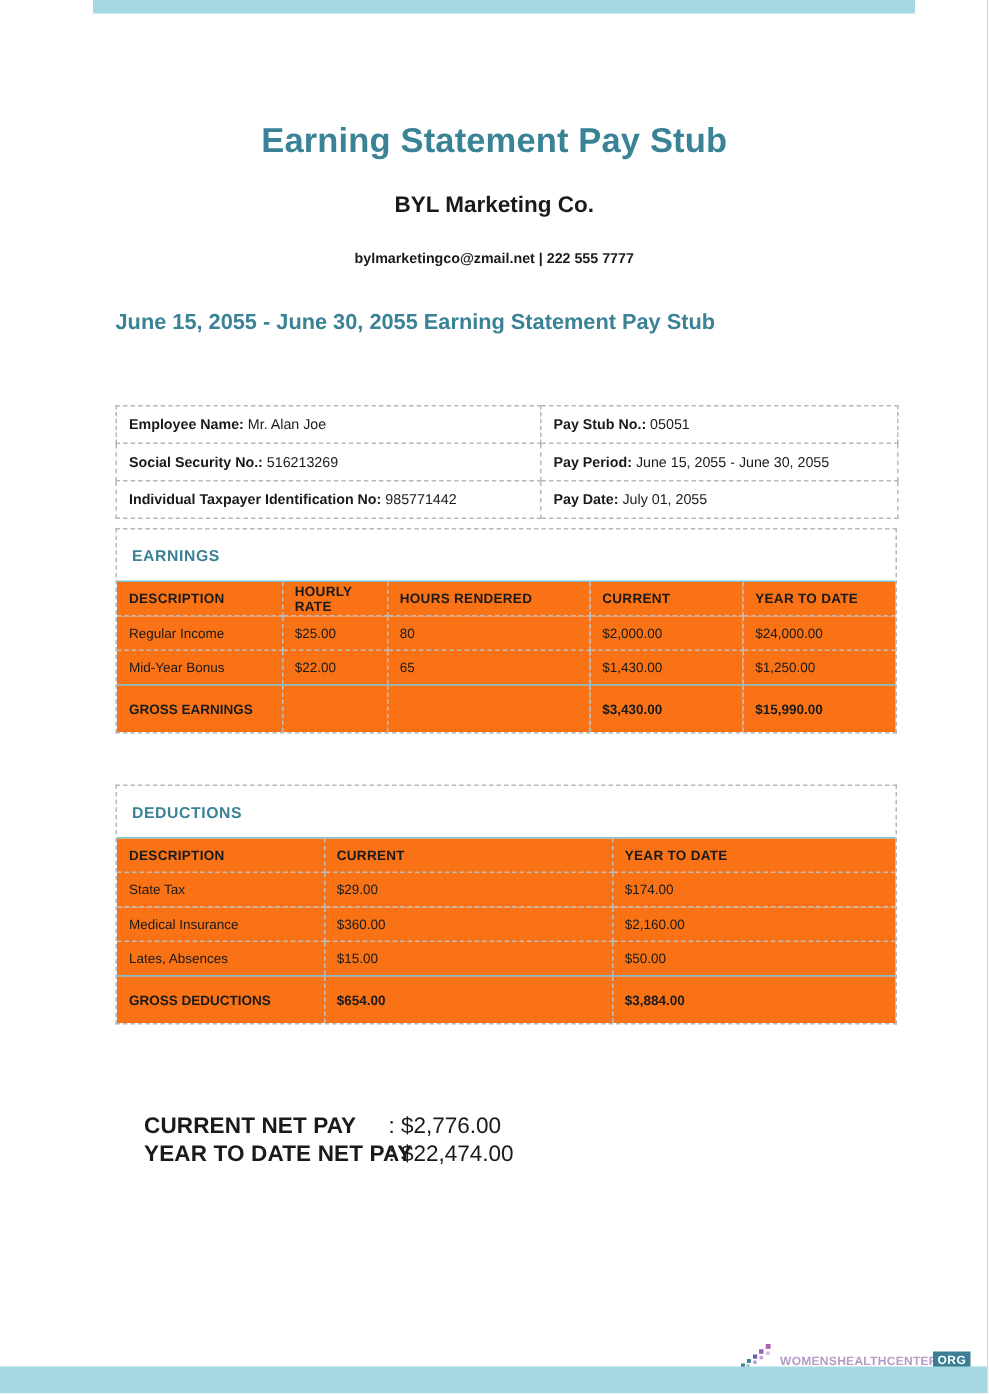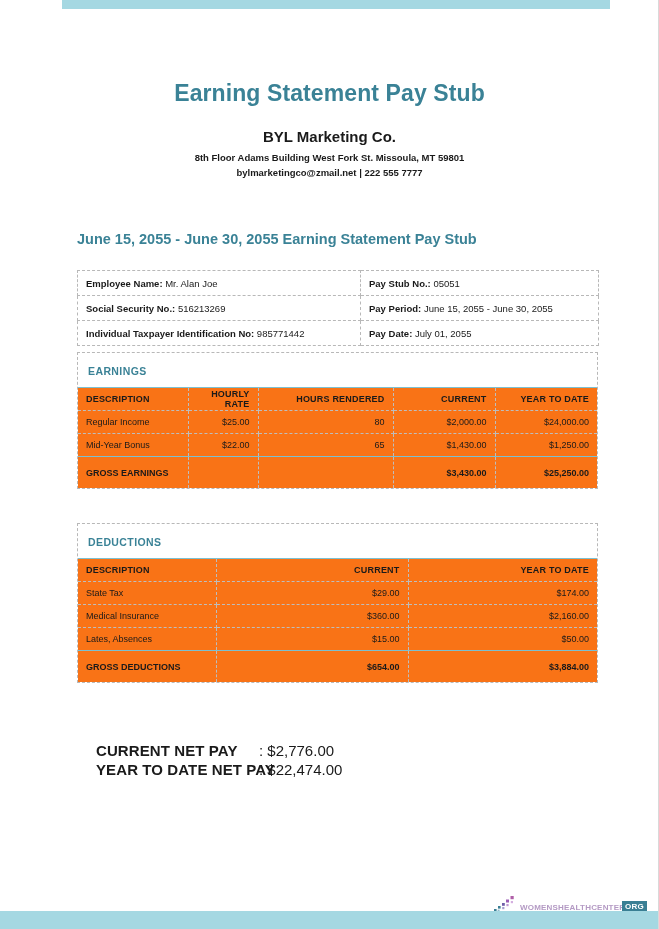--- a/index.html
+++ b/index.html
@@ -70,21 +70,21 @@
     font-weight: bold;
     color: #1a1a1a;
   }
   .addr-1 { top: 152px; }
   .addr-2 { top: 167px; }
 
   
   .period-heading {
     position: absolute;
     left: 77px;
-    top: 231px;
+    top: 207px;
     font-size: 14.5px;
     font-weight: bold;
     color: #3a8296;
   }
 
   
   .tbl {
     position: absolute;
     border-collapse: collapse;
     table-layout: fixed;
@@ -151,21 +151,21 @@
     font-weight: bold;
     color: #1a1a1a;
     letter-spacing: 0.2px;
   }
   .data-tbl td {
     height: 22px;
   }
   .data-tbl tr > *:first-child { border-left: none; }
   .data-tbl tr > *:last-child  { border-right: none; }
   .ta-l { text-align: left; }
-  .ta-c { text-align: right; }
+  .ta-c { text-align: left; }
   .row-total > * {
     border-top: 1px solid #7cc0d0 !important;
     border-bottom: none !important;
     height: 31px !important;
     font-weight: bold;
   }
 
   
   .netpay {
     position: absolute;
@@ -217,21 +217,20 @@
 </style>
 </head>
 <body>
 
 <div class="page">
 
   <div class="top-band"></div>
 
   <div class="doc-title">Earning Statement Pay Stub</div>
   <div class="company-name">BYL Marketing Co.</div>
-  <div class="addr-line addr-1">8th Floor Adams Building West Fork St. Missoula, MT 59801</div>
   <div class="addr-line addr-2">bylmarketingco@zmail.net | 222 555 7777</div>
 
   <div class="period-heading">June 15, 2055 - June 30, 2055 Earning Statement Pay Stub</div>
 
   <table class="tbl info-tbl">
     <colgroup>
         <col style="width:283px">
         <col style="width:238px">
       </colgroup>
     <tbody>
@@ -300,21 +299,21 @@
           <td class="ta-c">$22.00</td>
           <td class="ta-c">65</td>
           <td class="ta-c">$1,430.00</td>
           <td class="ta-c">$1,250.00</td>
         </tr>
         <tr class="row-total">
           <td class="ta-l">GROSS EARNINGS</td>
           <td class="ta-c"></td>
           <td class="ta-c"></td>
           <td class="ta-c">$3,430.00</td>
-          <td class="ta-c">$25,250.00</td>
+          <td class="ta-c">$15,990.00</td>
         </tr>
       </tbody>
     </table>
   </div>
 
   <div class="panel" style="top:523px;">
     <div class="panel-title">DEDUCTIONS</div>
     <table class="data-tbl">
       <colgroup>
           <col style="width:138px">

